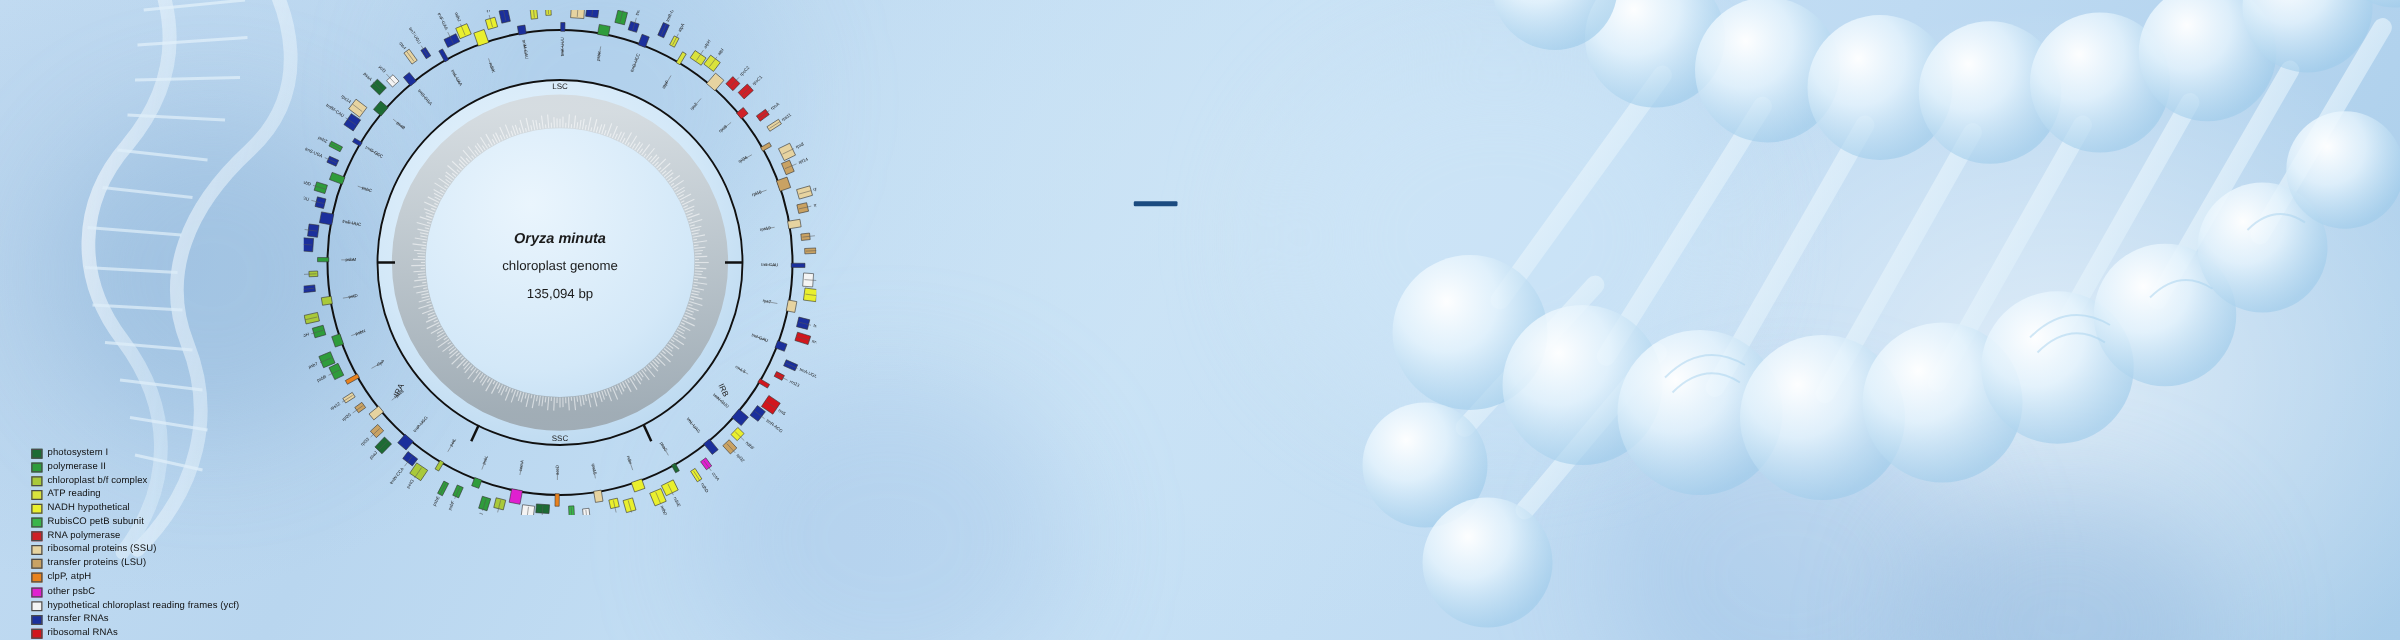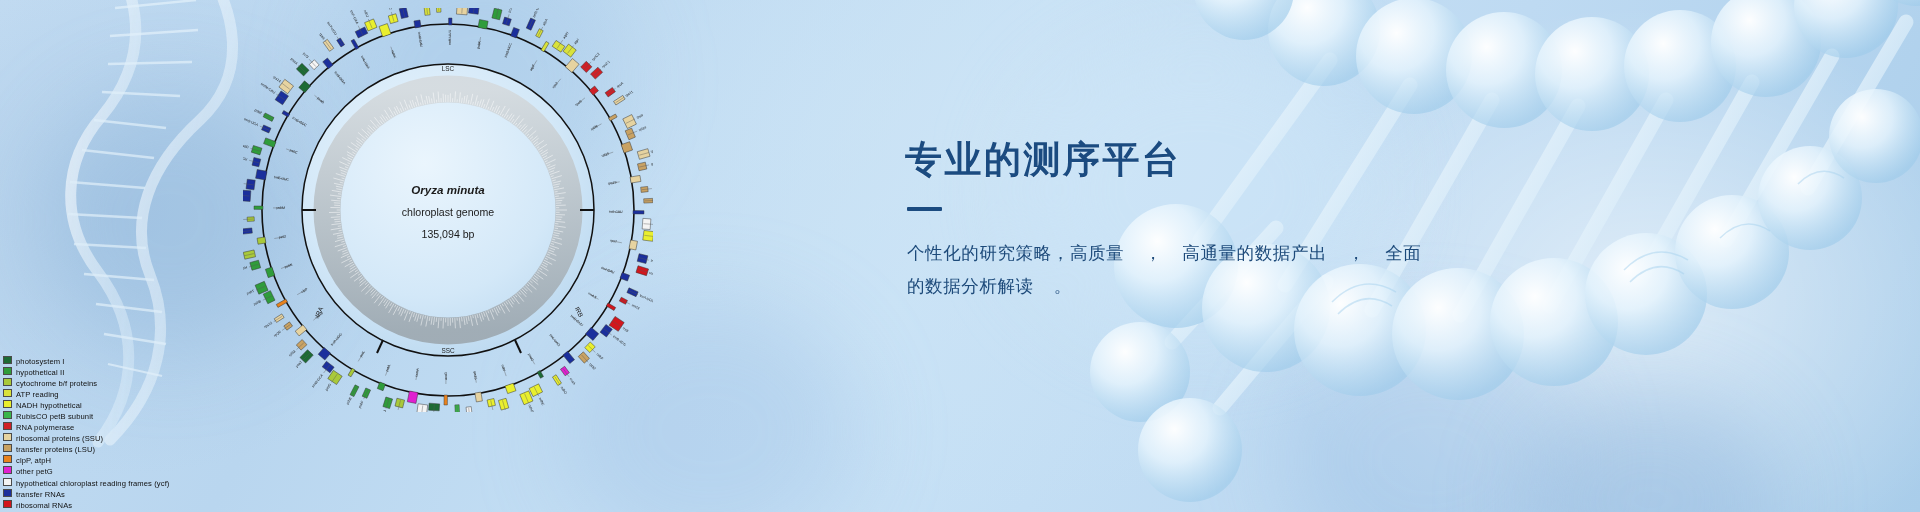--- a/index.html
+++ b/index.html
@@ -30,21 +30,21 @@
   #genome{position:absolute;left:243px;top:8px;width:410px;height:404px;}
   #genome svg{display:block;}
 
   .center-line{font-family:"Liberation Sans",sans-serif;fill:#1b1b1b;}
   .center-sp{font-style:italic;font-weight:bold;font-size:11.6px;}
   .center-g{font-size:10.6px;}
   .center-bp{font-size:10.6px;}
 
   
   #legend{position:absolute;left:3px;top:356px;width:240px;}
-  .leg-row{display:flex;align-items:flex-start;height:11.05px;}
+  .leg-row{display:flex;align-items:flex-end;height:11.05px;margin-left:22px;}
   .leg-sw{width:9px;height:8px;border:1px solid #4b4b4b;box-sizing:border-box;margin-right:4px;flex:0 0 auto;}
   .leg-lb{font-size:7.6px;color:#101010;line-height:11px;white-space:nowrap;
           font-family:"Liberation Sans",sans-serif;letter-spacing:.1px;}
 
   
   #copy{position:absolute;left:905px;top:137px;width:620px;}
   #headline{
     font-family:"DejaVu Sans","Liberation Sans",sans-serif;
     font-size:37px;font-weight:bold;color:#1b4b80;letter-spacing:2.5px;
     line-height:46px;margin:0;text-shadow:0 1px 0 rgba(255,255,255,.25);
@@ -839,25 +839,25 @@
     </svg>
   </div>
 
   <div id="legend">
       <div class="leg-row">
         <span class="leg-sw" style="background: rgb(29, 107, 52);"></span>
         <span class="leg-lb">photosystem I</span>
       </div>
       <div class="leg-row">
         <span class="leg-sw" style="background: rgb(47, 156, 59);"></span>
-        <span class="leg-lb">hypothetical II</span>
+        <span class="leg-lb">polymerase II</span>
       </div>
       <div class="leg-row">
         <span class="leg-sw" style="background: rgb(169, 201, 58);"></span>
-        <span class="leg-lb">cytochrome b/f proteins</span>
+        <span class="leg-lb">chloroplast b/f complex</span>
       </div>
       <div class="leg-row">
         <span class="leg-sw" style="background: rgb(217, 226, 60);"></span>
         <span class="leg-lb">ATP reading</span>
       </div>
       <div class="leg-row">
         <span class="leg-sw" style="background: rgb(233, 239, 46);"></span>
         <span class="leg-lb">NADH hypothetical</span>
       </div>
       <div class="leg-row">
@@ -875,37 +875,33 @@
       <div class="leg-row">
         <span class="leg-sw" style="background: rgb(201, 162, 99);"></span>
         <span class="leg-lb">transfer proteins (LSU)</span>
       </div>
       <div class="leg-row">
         <span class="leg-sw" style="background: rgb(232, 130, 30);"></span>
         <span class="leg-lb">clpP, atpH</span>
       </div>
       <div class="leg-row">
         <span class="leg-sw" style="background: rgb(224, 32, 208);"></span>
-        <span class="leg-lb">other petG</span>
+        <span class="leg-lb">other psbC</span>
       </div>
       <div class="leg-row">
         <span class="leg-sw" style="background: rgb(244, 244, 244);"></span>
         <span class="leg-lb">hypothetical chloroplast reading frames (ycf)</span>
       </div>
       <div class="leg-row">
         <span class="leg-sw" style="background: rgb(27, 47, 156);"></span>
         <span class="leg-lb">transfer RNAs</span>
       </div>
       <div class="leg-row">
         <span class="leg-sw" style="background: rgb(210, 22, 29);"></span>
         <span class="leg-lb">ribosomal RNAs</span>
       </div>
     </div>
 
   <div id="copy">
-    <h1 id="headline">专业的测序平台</h1>
     <div id="rule"></div>
-    <p id="para">
-      <span>个性化的研究策略，高质量</span><span class="sp-wide"></span><span>，</span><span class="sp-wide"></span><span>高通量的数据产出</span><span class="sp-wide"></span><span>，</span><span class="sp-wide"></span><span>全面</span><span>的数据分析解读</span><span class="sp-wide"></span><span>。</span>
-    </p>
   </div>
 
 </div>
 
 </body></html>

